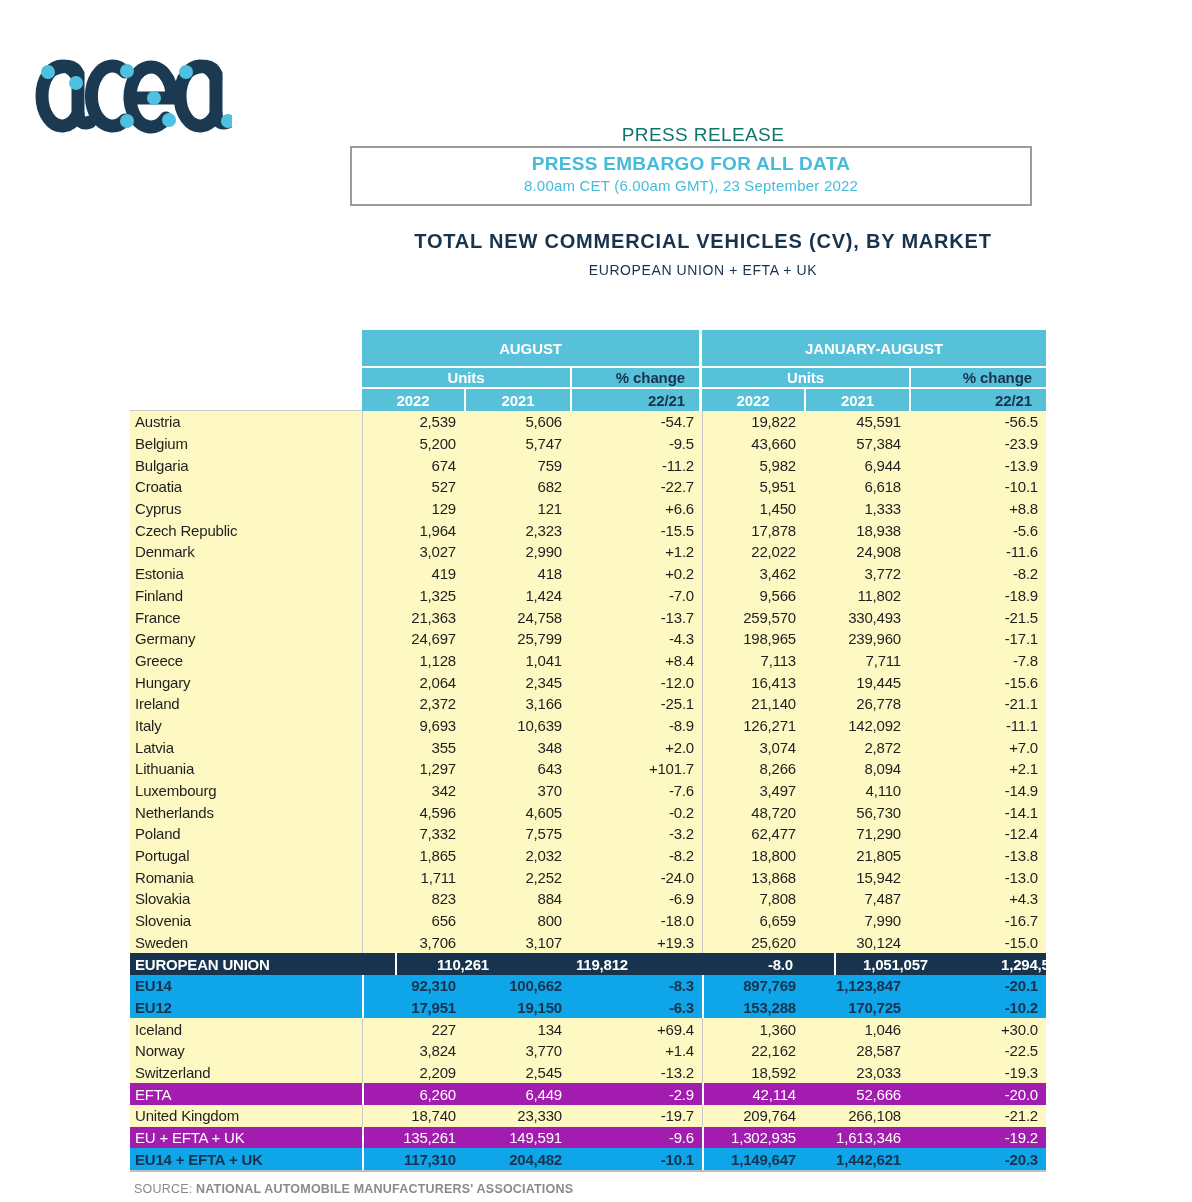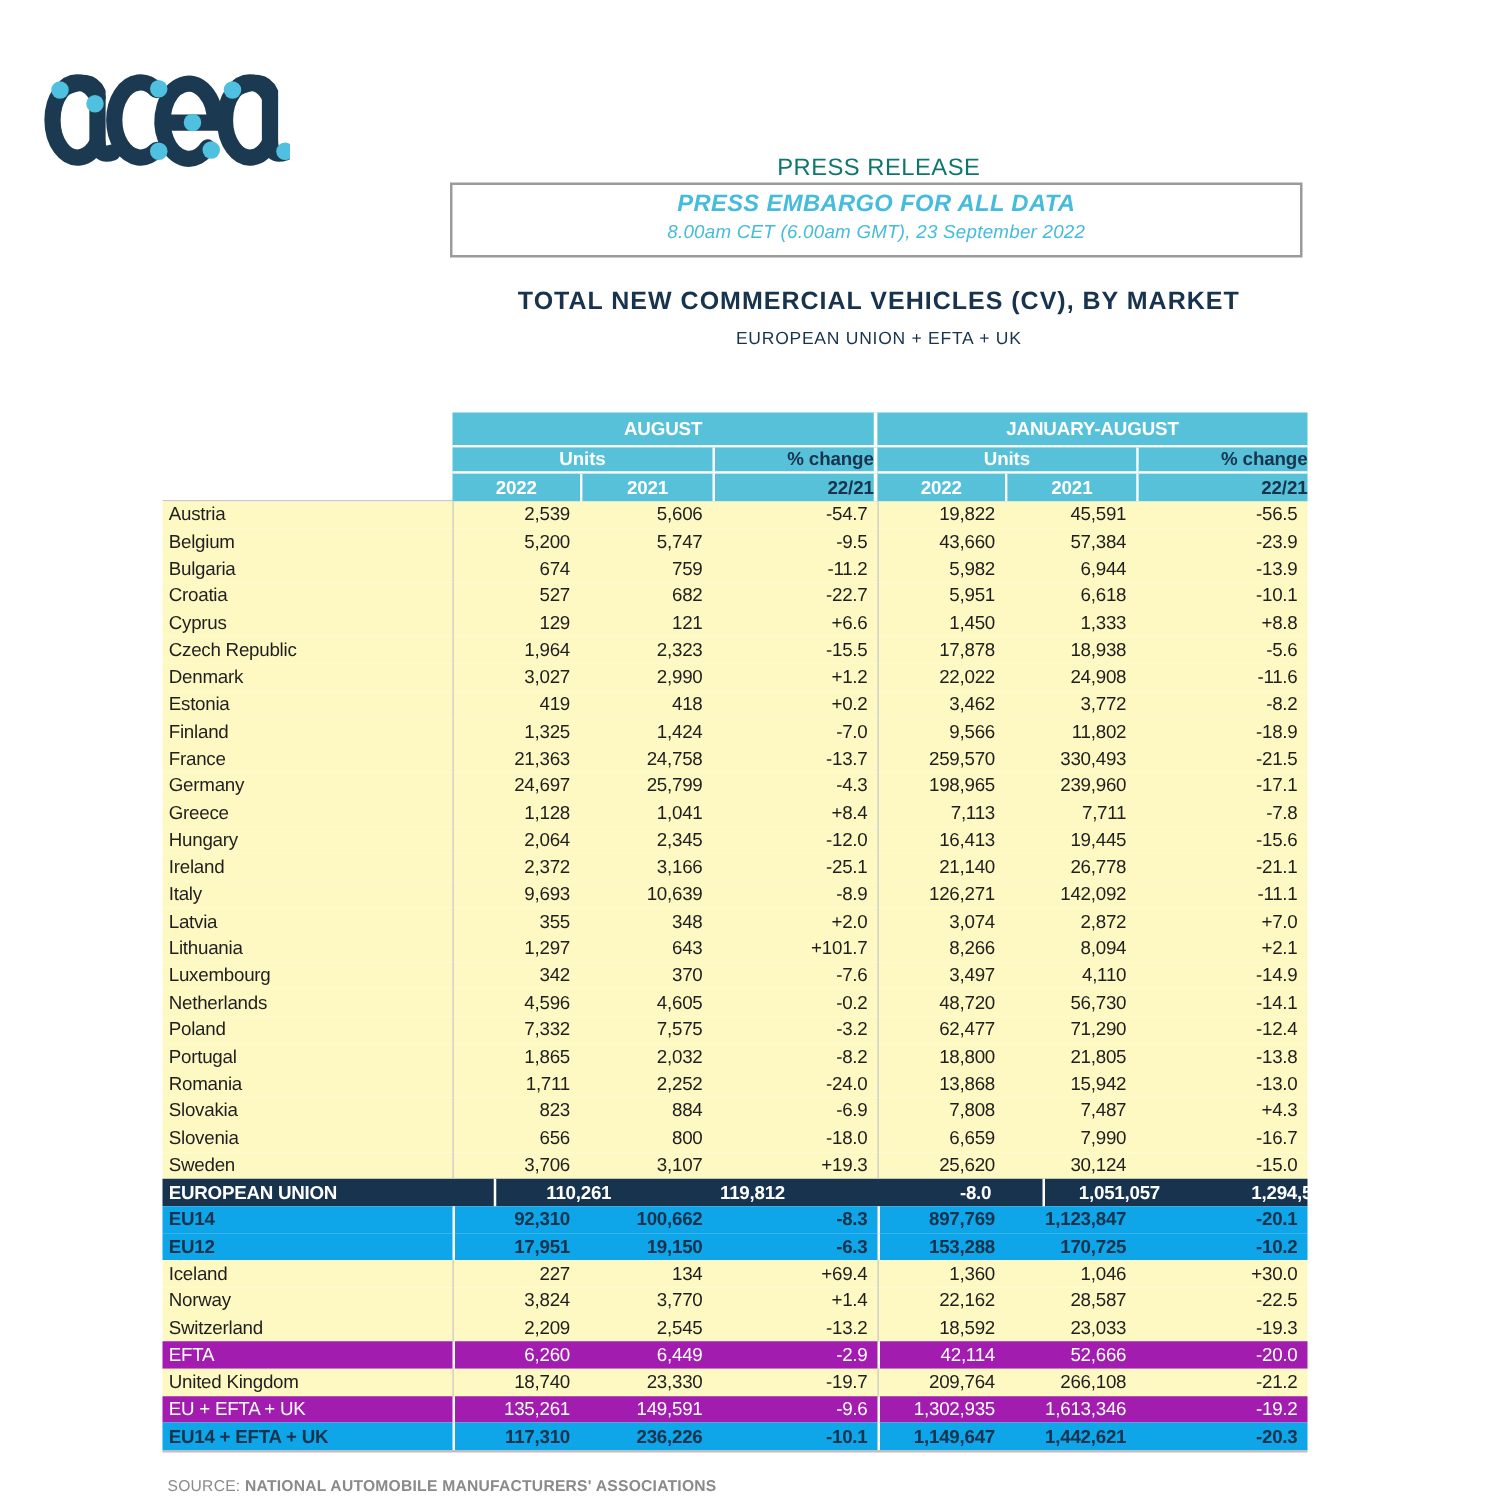--- a/index.html
+++ b/index.html
@@ -8,46 +8,46 @@
     font-family:"Liberation Sans", sans-serif;color:#17334D;overflow:hidden;
   }
   
   .logo{position:absolute;left:32px;top:56px;width:200px;height:80px;}
   
   .press-release{
     position:absolute;left:703px;top:92px;transform:translateX(-50%);
     font-size:19px;letter-spacing:.4px;color:#0f766e;white-space:nowrap;margin-top:32px;
   }
   .embargo{
-    position:absolute;left:360px;top:146px;width:682px;height:60px;
-    border:2px solid #9B9B9B;box-sizing:border-box;text-align:center;font-style:italic;
+    position:absolute;left:350px;top:146px;width:682px;height:60px;
+    border:2px solid #9B9B9B;box-sizing:border-box;text-align:center;
   }
   .embargo .l1{margin-top:5px;font-size:19px;font-weight:bold;color:#45BCDB;letter-spacing:.3px;}
   .embargo .l2{margin-top:2px;font-size:15px;color:#45BCDB;letter-spacing:.2px;}
   .doc-title{
     position:absolute;left:703px;top:230px;transform:translateX(-50%);
     font-size:20px;font-weight:bold;letter-spacing:.8px;white-space:nowrap;color:#17334D;
   }
   .doc-subtitle{
     position:absolute;left:703px;top:262px;transform:translateX(-50%);
     font-size:14px;letter-spacing:.6px;white-space:nowrap;color:#17334D;
   }
   
   .tbl{position:absolute;left:130px;top:330px;width:916px;}
   .hrow{display:grid;box-sizing:border-box;}
-  .hrow1{grid-template-columns:232px 340px 344px;height:28px;}
+  .hrow1{grid-template-columns:232px 340px 344px;height:38px;}
   .hrow2{grid-template-columns:232px 210px 130px 209px 135px;height:21px;}
   .hrow3{grid-template-columns:232px 104px 106px 130px 104px 105px 135px;height:22px;}
   .hc{
     background:#56C1D8;color:#fff;font-weight:bold;font-size:15px;
     display:flex;align-items:center;justify-content:center;box-sizing:border-box;
     border-bottom:2px solid #fff;letter-spacing:-0.1px;
   }
   .hc.blank{background:#fff;border-bottom:none;}
-  .hc.dark{color:#17334D;justify-content:flex-end;padding-right:0;}
+  .hc.dark{color:#17334D;justify-content:flex-end;padding-right:14px;}
   .hc.sepw{border-right:2px solid #fff;}
   .hc.sepg{border-right:3px solid #fff;}
   .hrow3 .hc{border-bottom:none;}
   .hrow3 .hc.blank{border-bottom:1px solid #C9C9C9;}
   
   .tbody{border-bottom:2px solid #BFBFBF;}
   .brow{
     display:grid;grid-template-columns:232px 104px 106px 130px 104px 105px 135px;
     height:21.7px;align-items:center;font-size:15px;letter-spacing:-0.2px;
     box-sizing:border-box;
@@ -438,21 +438,21 @@
       <div class="num v1">135,261</div>
       <div class="num">149,591</div>
       <div class="pct">-9.6</div>
       <div class="num v4">1,302,935</div>
       <div class="num">1,613,346</div>
       <div class="pct">-19.2</div>
     </div>
         <div class="brow grayrow">
       <div class="lbl">EU14 + EFTA + UK</div>
       <div class="num v1">117,310</div>
-      <div class="num">236,226</div>
+      <div class="num">204,482</div>
       <div class="pct">-10.1</div>
       <div class="num v4">1,149,647</div>
       <div class="num">1,442,621</div>
       <div class="pct">-20.3</div>
     </div>
       </div>
   </div>
 
   <div class="source">
     <span>SOURCE:</span>

